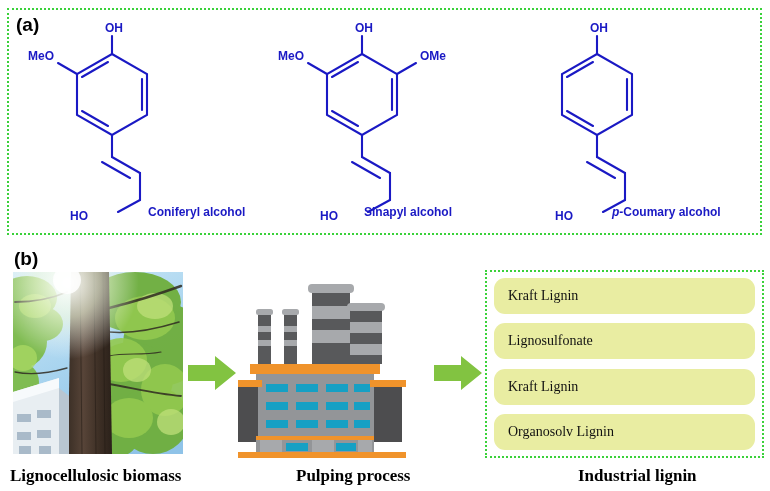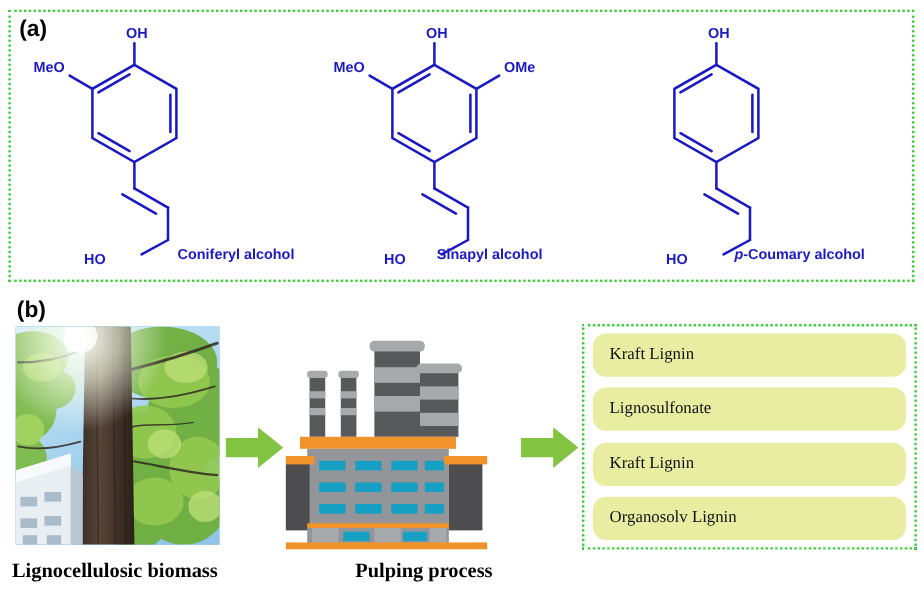--- a/index.html
+++ b/index.html
@@ -404,14 +404,15 @@
     <div class="pill-list">
       <div class="pill">Kraft Lignin</div>
       <div class="pill">Lignosulfonate</div>
       <div class="pill">Kraft Lignin</div>
       <div class="pill">Organosolv Lignin</div>
     </div>
   </div>
 
   <div class="caption cap-1">Lignocellulosic biomass</div>
   <div class="caption cap-2">Pulping process</div>
+  <div class="caption cap-3">Industrial lignin</div>
 
 </div>
 
 </body></html>

